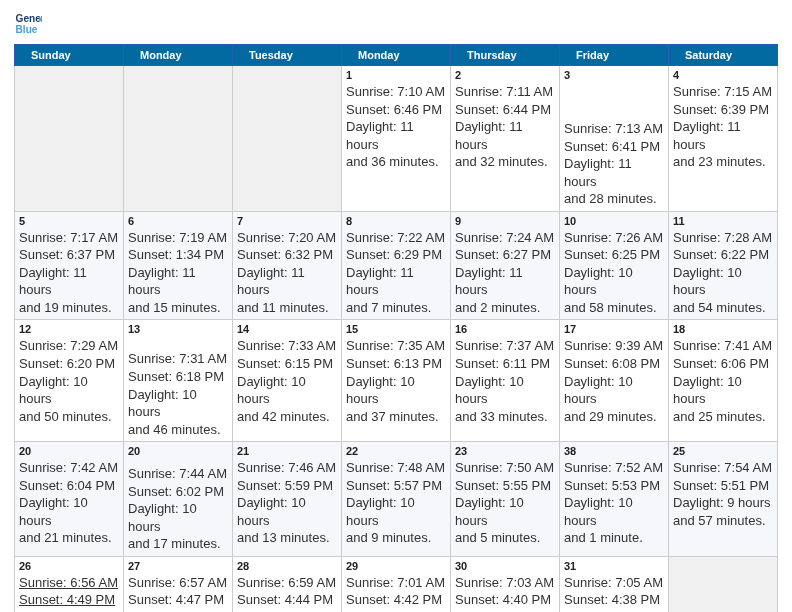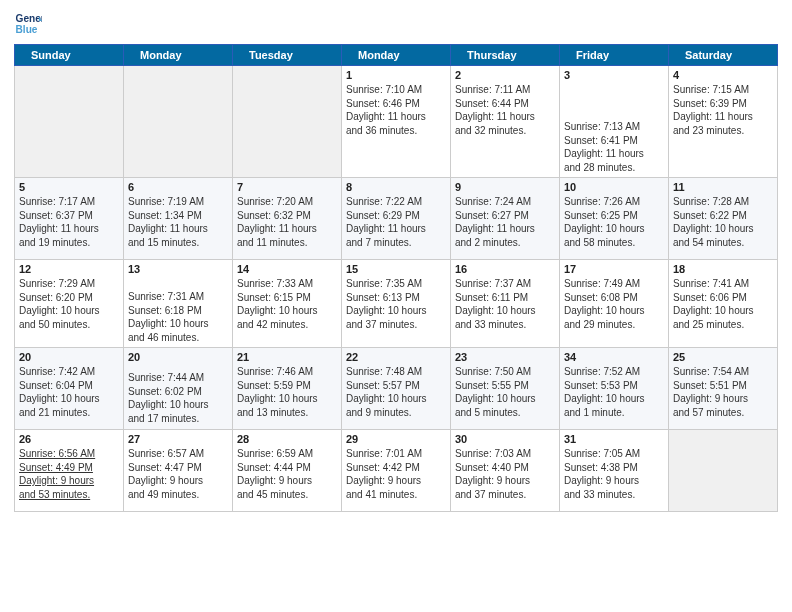--- a/index.html
+++ b/index.html
@@ -65,21 +65,21 @@
       height: 82px;
       width: 14.28%;
     }
     .day-num {
       font-size: 11px;
       font-weight: bold;
       color: #222;
       margin-bottom: 2px;
     }
     .cell-text {
-      font-size: 10px;
+      font-size: 13px;
       color: #333;
       line-height: 1.35;
     }
     tbody tr:nth-child(even) td {
       background: #f5f7fa;
     }
     tbody tr:nth-child(odd) td {
       background: #fff;
     }
     .empty { background: #f0f0f0 !important; }
@@ -230,21 +230,21 @@
           </td>
           <td>
             <div class="day-num">16</div>
             <div class="cell-text" style="white-space: pre-line;">Sunrise: 7:37 AM
 Sunset: 6:11 PM
 Daylight: 10 hours
 and 33 minutes.</div>
           </td>
           <td>
             <div class="day-num">17</div>
-            <div class="cell-text" style="white-space: pre-line;">Sunrise: 7:49 AM
+            <div class="cell-text" style="white-space: pre-line;">Sunrise: 9:39 AM
 Sunset: 6:08 PM
 Daylight: 10 hours
 and 29 minutes.</div>
           </td>
           <td>
             <div class="day-num">18</div>
             <div class="cell-text" style="white-space: pre-line;">Sunrise: 7:41 AM
 Sunset: 6:06 PM
 Daylight: 10 hours
 and 25 minutes.</div>
@@ -280,21 +280,21 @@
 and 9 minutes.</div>
           </td>
           <td>
             <div class="day-num">23</div>
             <div class="cell-text" style="white-space: pre-line;">Sunrise: 7:50 AM
 Sunset: 5:55 PM
 Daylight: 10 hours
 and 5 minutes.</div>
           </td>
           <td>
-            <div class="day-num">34</div>
+            <div class="day-num">38</div>
             <div class="cell-text" style="white-space: pre-line;">Sunrise: 7:52 AM
 Sunset: 5:53 PM
 Daylight: 10 hours
 and 1 minute.</div>
           </td>
           <td>
             <div class="day-num">25</div>
             <div class="cell-text" style="white-space: pre-line;">Sunrise: 7:54 AM
 Sunset: 5:51 PM
 Daylight: 9 hours

